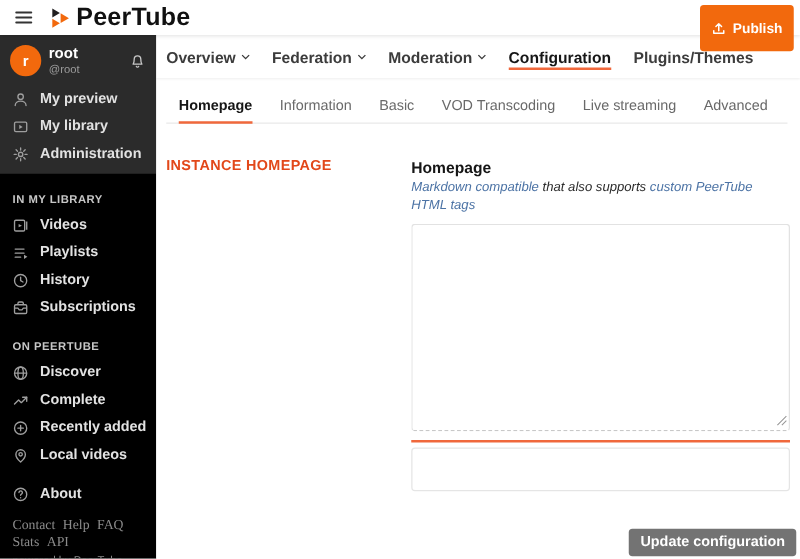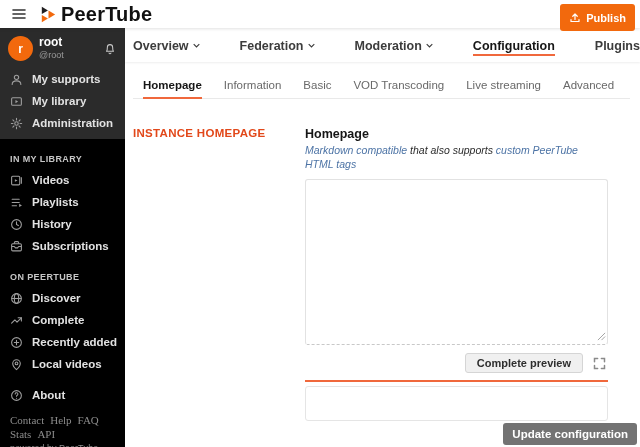--- a/index.html
+++ b/index.html
@@ -20,21 +20,21 @@
   .logo{width:17px;height:17px;}
   .brand{font-size:20px;font-weight:700;color:#111;margin-left:5px;letter-spacing:.2px;}
   .search-wrap{position:absolute;left:236px;top:4px;width:205px;height:20px;
     border:1px solid #dcdcdc;border-radius:3px;display:flex;align-items:center;background:#fff;}
   .search-wrap input{border:none;outline:none;flex:1;min-width:0;font-size:10px;
     padding:0 4px 0 9px;color:#333;font-family:"Liberation Sans",sans-serif;background:transparent;}
   .search-wrap input::placeholder{color:#9a9a9a;}
   .search-btn{border:none;background:none;padding:0 7px 0 0;color:#444;cursor:pointer;
     display:flex;align-items:center;}
   .search-btn svg{width:12px;height:12px;}
-  .publish-btn{position:absolute;right:5px;top:4px;height:27px;background:#F2690D;color:#fff;
+  .publish-btn{position:absolute;right:5px;top:4px;height:37px;background:#F2690D;color:#fff;
     border:none;border-radius:3px;display:flex;align-items:center;gap:5px;font-size:11px;
     font-weight:700;padding:0 9px;cursor:pointer;font-family:"Liberation Sans",sans-serif;}
   .publish-btn svg{width:12px;height:12px;}
 
   
   .layout{display:flex;flex:1;min-height:0;}
 
   
   .sidebar{width:125px;flex-shrink:0;background:#000;display:flex;flex-direction:column;overflow:hidden;}
   .sidebar-top{background:#2b2b2b;padding-bottom:5px;}
@@ -50,32 +50,32 @@
     font-weight:600;color:#e2e2e2;cursor:pointer;white-space:nowrap;}
   .side-item svg{width:13px;height:13px;color:#9e9e9e;flex-shrink:0;}
   .section-title{font-size:9px;font-weight:700;color:#c6c6c6;letter-spacing:.4px;margin:15px 10px 5px;}
   .side-spacer{margin-top:auto;}
   .side-footer-links{display:flex;flex-wrap:wrap;gap:2px 6px;padding:8px 10px 0;}
   .side-footer-links a{font-size:11px;color:#8b8b8b;text-decoration:none;cursor:pointer;font-family:Liberation Serif, serif;}
   .footer-partial{font-size:9px;color:#8b8b8b;padding:3px 10px 0;height:4px;overflow:hidden;}
 
   
   .main{flex:1;min-width:0;position:relative;background:#fff;}
-  .admin-nav{display:flex;align-items:center;gap:40px;height:34px;padding-left:8px;
+  .admin-nav{display:flex;align-items:center;gap:18px;height:34px;padding-left:8px;
     box-shadow:0 1px 2px rgba(0,0,0,.07);position:relative;z-index:2;}
   .admin-nav-item{display:flex;align-items:center;gap:4px;font-size:12.5px;font-weight:600;
     color:#3c3c3c;cursor:pointer;padding:4px 0 3px;white-space:nowrap;}
   .admin-nav-item .caret{width:7px;height:5px;color:#3c3c3c;display:flex;}
   .admin-nav-item.active{font-weight:700;color:#161616;border-bottom:2px solid #f0683c;padding-bottom:1px;}
 
   .sub-tabs{display:flex;gap:22px;margin:17px 10px 0 8px;padding-left:10px;border-bottom:1px solid #e9e9e9;}
   .sub-tab{font-size:11.5px;color:#696969;padding-bottom:6px;cursor:pointer;white-space:nowrap;}
   .sub-tab.active{color:#161616;font-weight:700;border-bottom:2px solid #f0683c;margin-bottom:-1px;}
 
-  .content{display:flex;padding:28px 0 0 8px;}
+  .content{display:flex;padding:28px 0 0 8px;gap:24px;}
   .col-left{width:172px;flex-shrink:0;}
   .section-heading{font-size:11.5px;font-weight:700;color:#e2481a;letter-spacing:.3px;}
   .col-right{width:303px;flex-shrink:0;}
   .field-label{font-size:12.5px;font-weight:700;color:#161616;margin-bottom:3px;}
   .hint{font-size:10.5px;font-style:italic;margin-bottom:8px;line-height:1.3;}
   .hint a{color:#4c73a5;text-decoration:none;cursor:pointer;}
   .hint .mid{color:#2b2b2b;margin-top:48px;}
   .textarea-wrap{position:relative;}
   .textarea-wrap textarea{display:block;width:100%;height:166px;box-sizing:border-box;
     border:1px solid #e2e2e2;border-bottom:1px dashed #c8c8c8;border-radius:3px;resize:none;
@@ -145,21 +145,21 @@
             </span>
           </button>
         </div>
         <div class="side-item">
           <span style="display:flex;">
             <svg viewBox="0 0 24 24" fill="none" stroke="currentColor" stroke-width="2" stroke-linecap="round">
                 <circle cx="12" cy="8" r="4"></circle>
                 <path d="M4 21c0-4 3.6-6.5 8-6.5s8 2.5 8 6.5"></path>
               </svg>
           </span>
-          <span>My supports</span>
+          <span>My preview</span>
         </div>
         <div class="side-item">
           <span style="display:flex;">
             <svg viewBox="0 0 24 24" fill="none" stroke="currentColor" stroke-width="2">
                 <rect x="3" y="5" width="18" height="14" rx="2"></rect>
                 <path d="M10 9l5 3-5 3z" fill="currentColor" stroke="none"></path>
               </svg>
           </span>
           <span>My library</span>
         </div>
@@ -331,30 +331,20 @@
 
           <div class="textarea-wrap">
             <textarea style=""></textarea>
             <span class="grip" style="display:flex;">
               <svg viewBox="0 0 10 10" fill="none" stroke="currentColor" stroke-width="1">
                   <path d="M1 9l8-8M5 9l4-4M9 9h0"></path>
                 </svg>
             </span>
           </div>
 
-          <div class="preview-row">
-            <button class="preview-btn">Complete preview</button>
-            <button class="expand-btn">
-              <span style="display:flex;">
-                <svg viewBox="0 0 24 24" fill="none" stroke="currentColor" stroke-width="2.4" stroke-linecap="round">
-                    <path d="M4 9V4h5M15 4h5v5M20 15v5h-5M9 20H4v-5"></path>
-                  </svg>
-              </span>
-            </button>
-          </div>
 
           <div class="orange-divider"></div>
           <div class="preview-box"></div>
         </div>
       </div>
 
       <button class="update-btn">Update configuration</button>
     </main>
   </div>
 </div>

